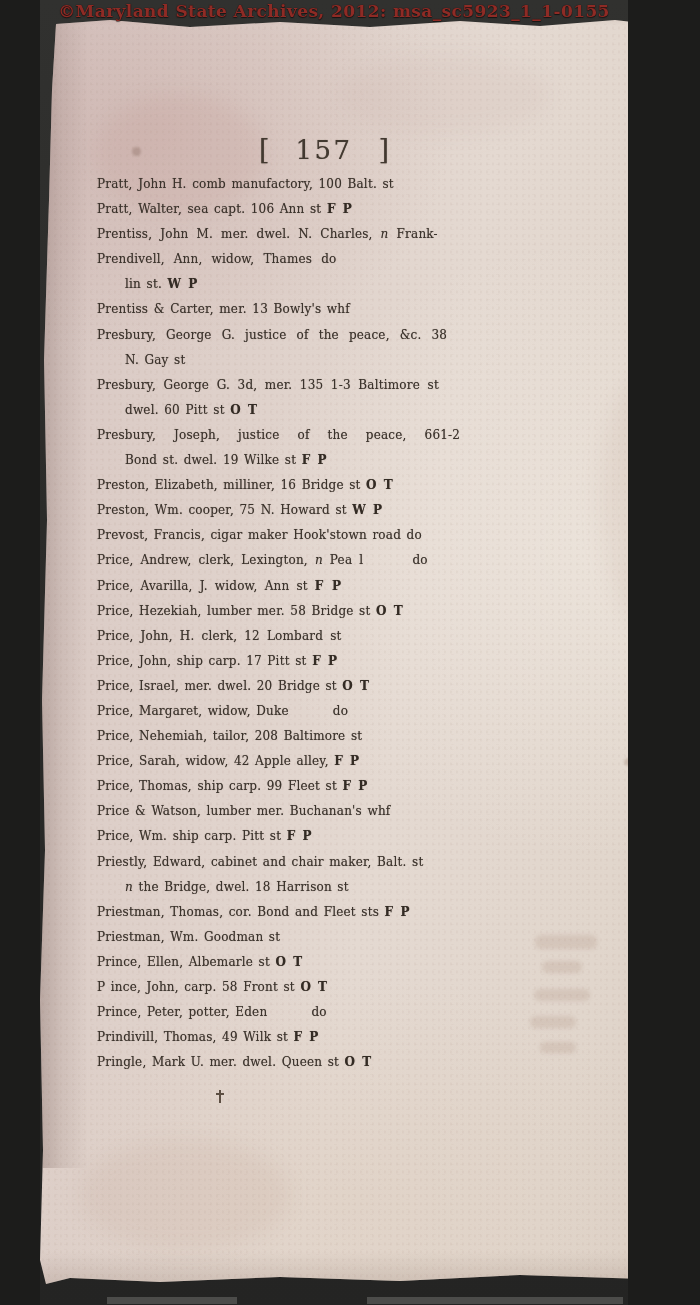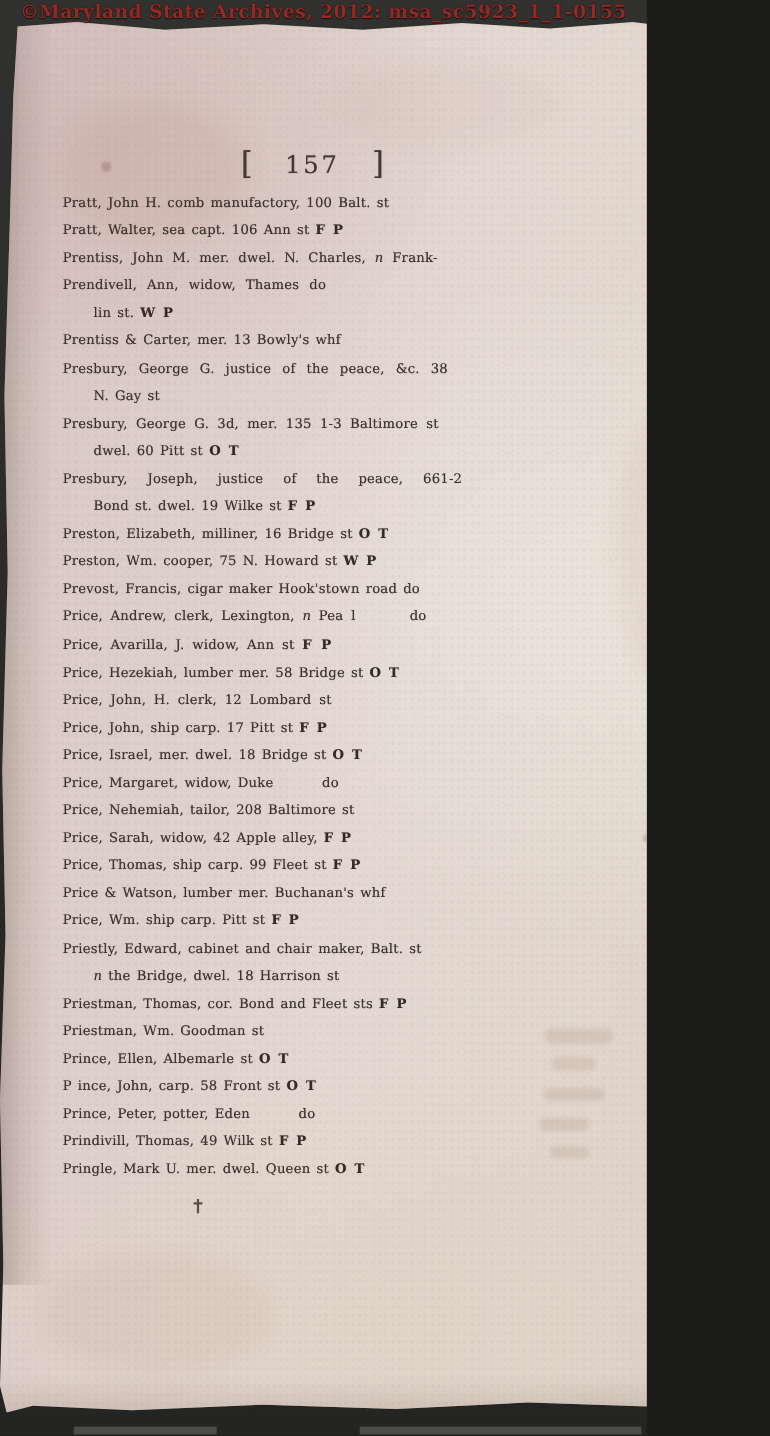--- a/index.html
+++ b/index.html
@@ -1,19 +1,20 @@
 <!DOCTYPE html>
 <html><head>
 <meta charset="utf-8">
 <style>
   html,body{margin:0;padding:0;background:#1c1c1b;}
   .canvas{
     position:relative;width:588px;height:1305px;overflow:hidden;
     background:linear-gradient(180deg,#31312f 0%,#2b2b29 40%,#242423 100%);
     font-family:"DejaVu Serif","Liberation Serif",serif;
+    margin-left:40px;
   }
   
   .watermark{
     position:absolute;top:1px;left:0;width:100%;z-index:5;
     text-align:center;font-size:17px;font-weight:bold;
     color:#8e2b25;letter-spacing:0.4px;
     text-shadow:0 0 1px rgba(30,5,5,0.9), 0 1px 1px rgba(0,0,0,0.55);
   }
   
   .paper{
@@ -56,21 +57,21 @@
   .inkmark{position:absolute;left:179px;top:1090px;width:2px;height:13px;background:#5c4e42;}
   .inkmark::after{content:"";position:absolute;left:-3px;top:3px;width:8px;height:2px;background:#5c4e42;}
   .sliver{position:absolute;width:3px;background:rgba(233,227,216,0.85);z-index:2;}
   
   .pageno{
     position:absolute;top:135px;left:219px;width:130px;z-index:3;
     display:flex;align-items:center;justify-content:space-between;
     color:#423930;text-shadow:0 0 0.8px rgba(60,48,40,0.6);
   }
   .pageno .bracket{font-size:27px;line-height:30px;transform:scaleY(1.05);}
-  .pageno .num{font-size:22px;letter-spacing:2.5px;}
+  .pageno .num{font-size:26px;letter-spacing:2.5px;}
   
   .entries{
     position:absolute;left:57px;top:172px;width:606px;z-index:3;
     font-size:12px;color:#3b332c;
   }
   .line{
     white-space:pre;height:25.1px;line-height:25.1px;
     letter-spacing:0.2px;word-spacing:1.5px;
     text-shadow:0 0 0.7px rgba(58,46,38,0.55);
   }
@@ -129,21 +130,21 @@
         <div class="line" style="word-spacing: 14px;"><span>Presbury, Joseph, justice of the peace, 661-2</span></div>
         <div class="line cont"><span>Bond st. dwel. 19 Wilke st </span><span class="bm">F P</span></div>
         <div class="line"><span>Preston, Elizabeth, milliner, 16 Bridge st </span><span class="bm">O T</span></div>
         <div class="line"><span>Preston, Wm. cooper, 75 N. Howard st </span><span class="bm">W P</span></div>
         <div class="line"><span>Prevost, Francis, cigar maker Hook'stown road do</span></div>
         <div class="line" style="word-spacing: 3px;"><span>Price, Andrew, clerk, Lexington, </span><span class="it">n</span><span> Pea l       do</span></div>
         <div class="line" style="word-spacing: 3px;"><span>Price, Avarilla, J. widow, Ann st </span><span class="bm">F P</span></div>
         <div class="line"><span>Price, Hezekiah, lumber mer. 58 Bridge st </span><span class="bm">O T</span></div>
         <div class="line" style="word-spacing: 3px;"><span>Price, John, H. clerk, 12 Lombard st</span></div>
         <div class="line"><span>Price, John, ship carp. 17 Pitt st </span><span class="bm">F P</span></div>
-        <div class="line"><span>Price, Israel, mer. dwel. 18 Bridge st </span><span class="bm">O T</span></div>
+        <div class="line"><span>Price, Israel, mer. dwel. 20 Bridge st </span><span class="bm">O T</span></div>
         <div class="line"><span>Price, Margaret, widow, Duke        do</span></div>
         <div class="line"><span>Price, Nehemiah, tailor, 208 Baltimore st</span></div>
         <div class="line"><span>Price, Sarah, widow, 42 Apple alley, </span><span class="bm">F P</span></div>
         <div class="line"><span>Price, Thomas, ship carp. 99 Fleet st </span><span class="bm">F P</span></div>
         <div class="line"><span>Price &amp; Watson, lumber mer. Buchanan's whf</span></div>
         <div class="line"><span>Price, Wm. ship carp. Pitt st </span><span class="bm">F P</span></div>
         <div class="line"><span>Priestly, Edward, cabinet and chair maker, Balt. st</span></div>
         <div class="line cont"><span class="it">n</span><span> the Bridge, dwel. 18 Harrison st</span></div>
         <div class="line"><span>Priestman, Thomas, cor. Bond and Fleet sts </span><span class="bm">F P</span></div>
         <div class="line"><span>Priestman, Wm. Goodman st</span></div>

